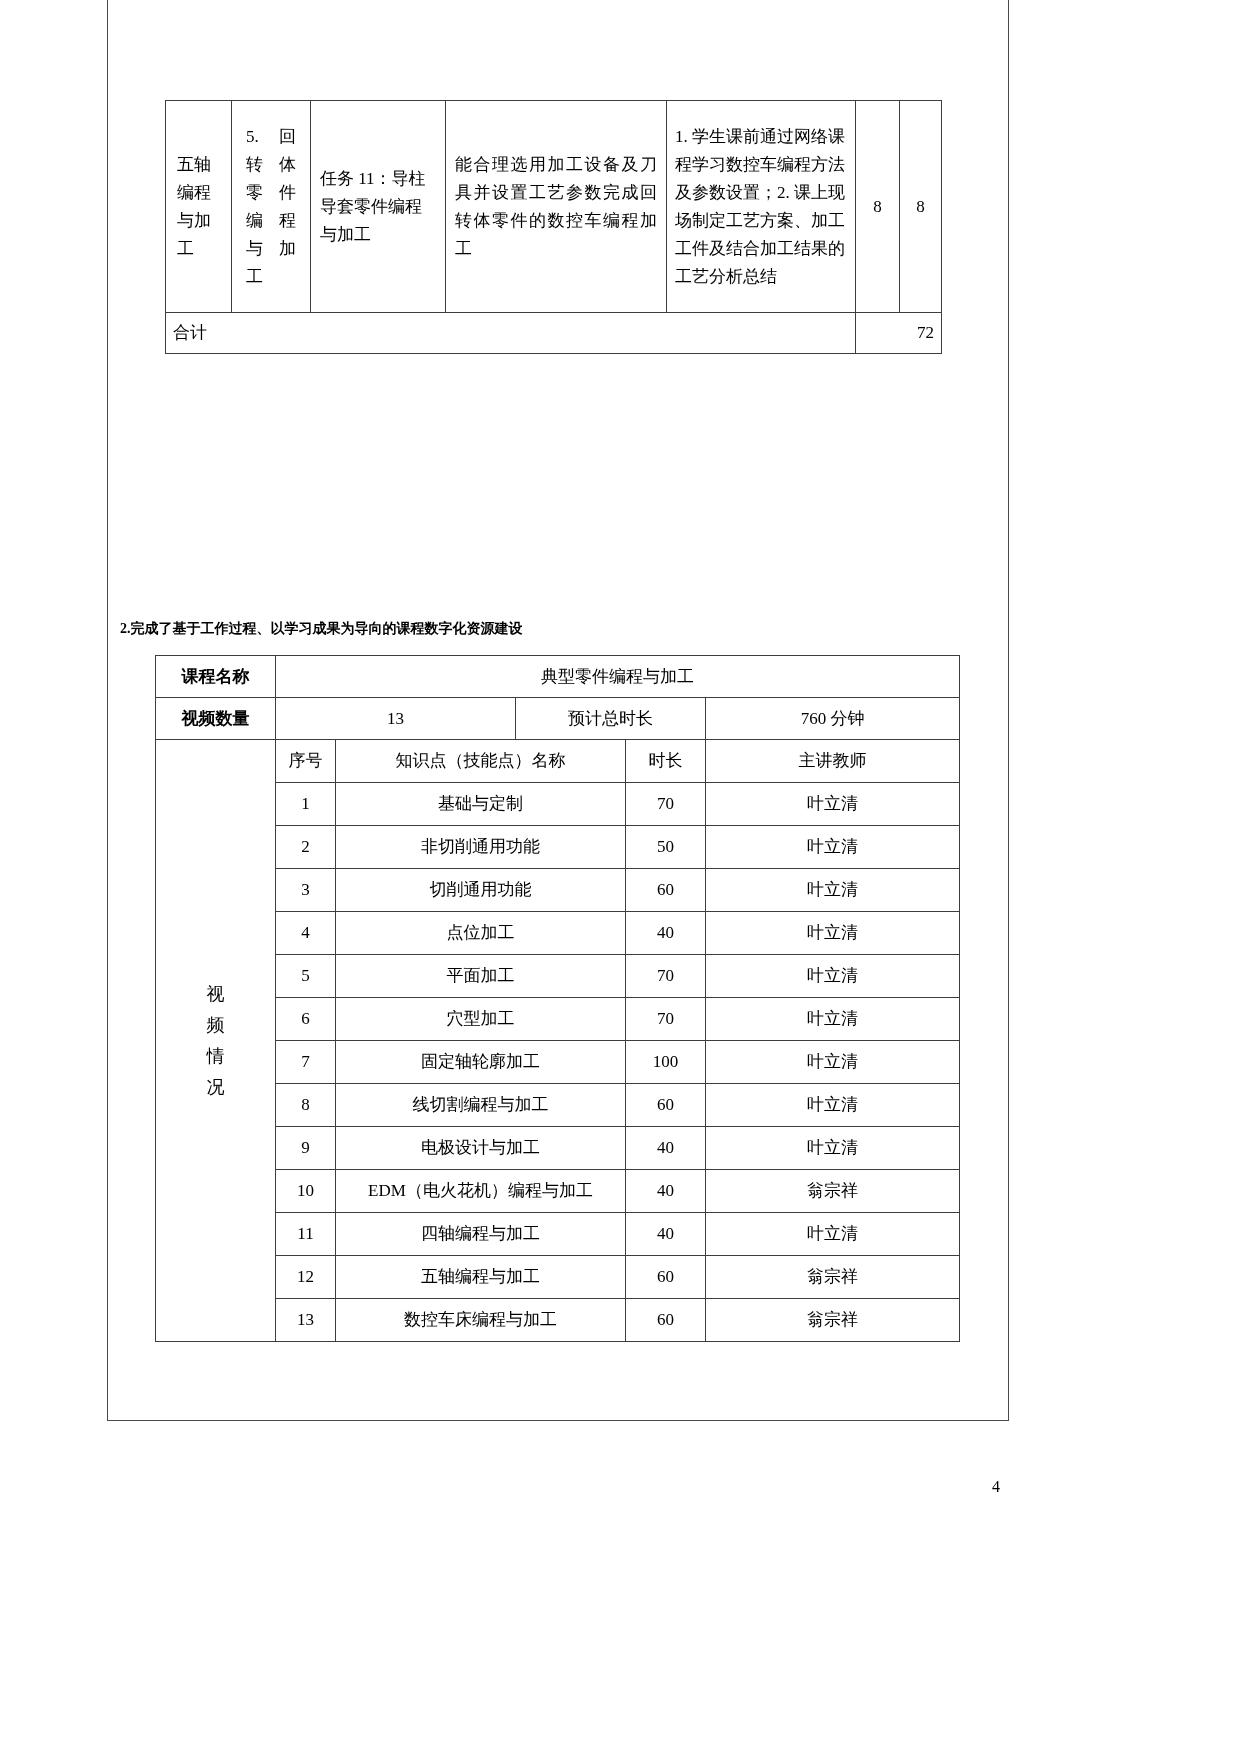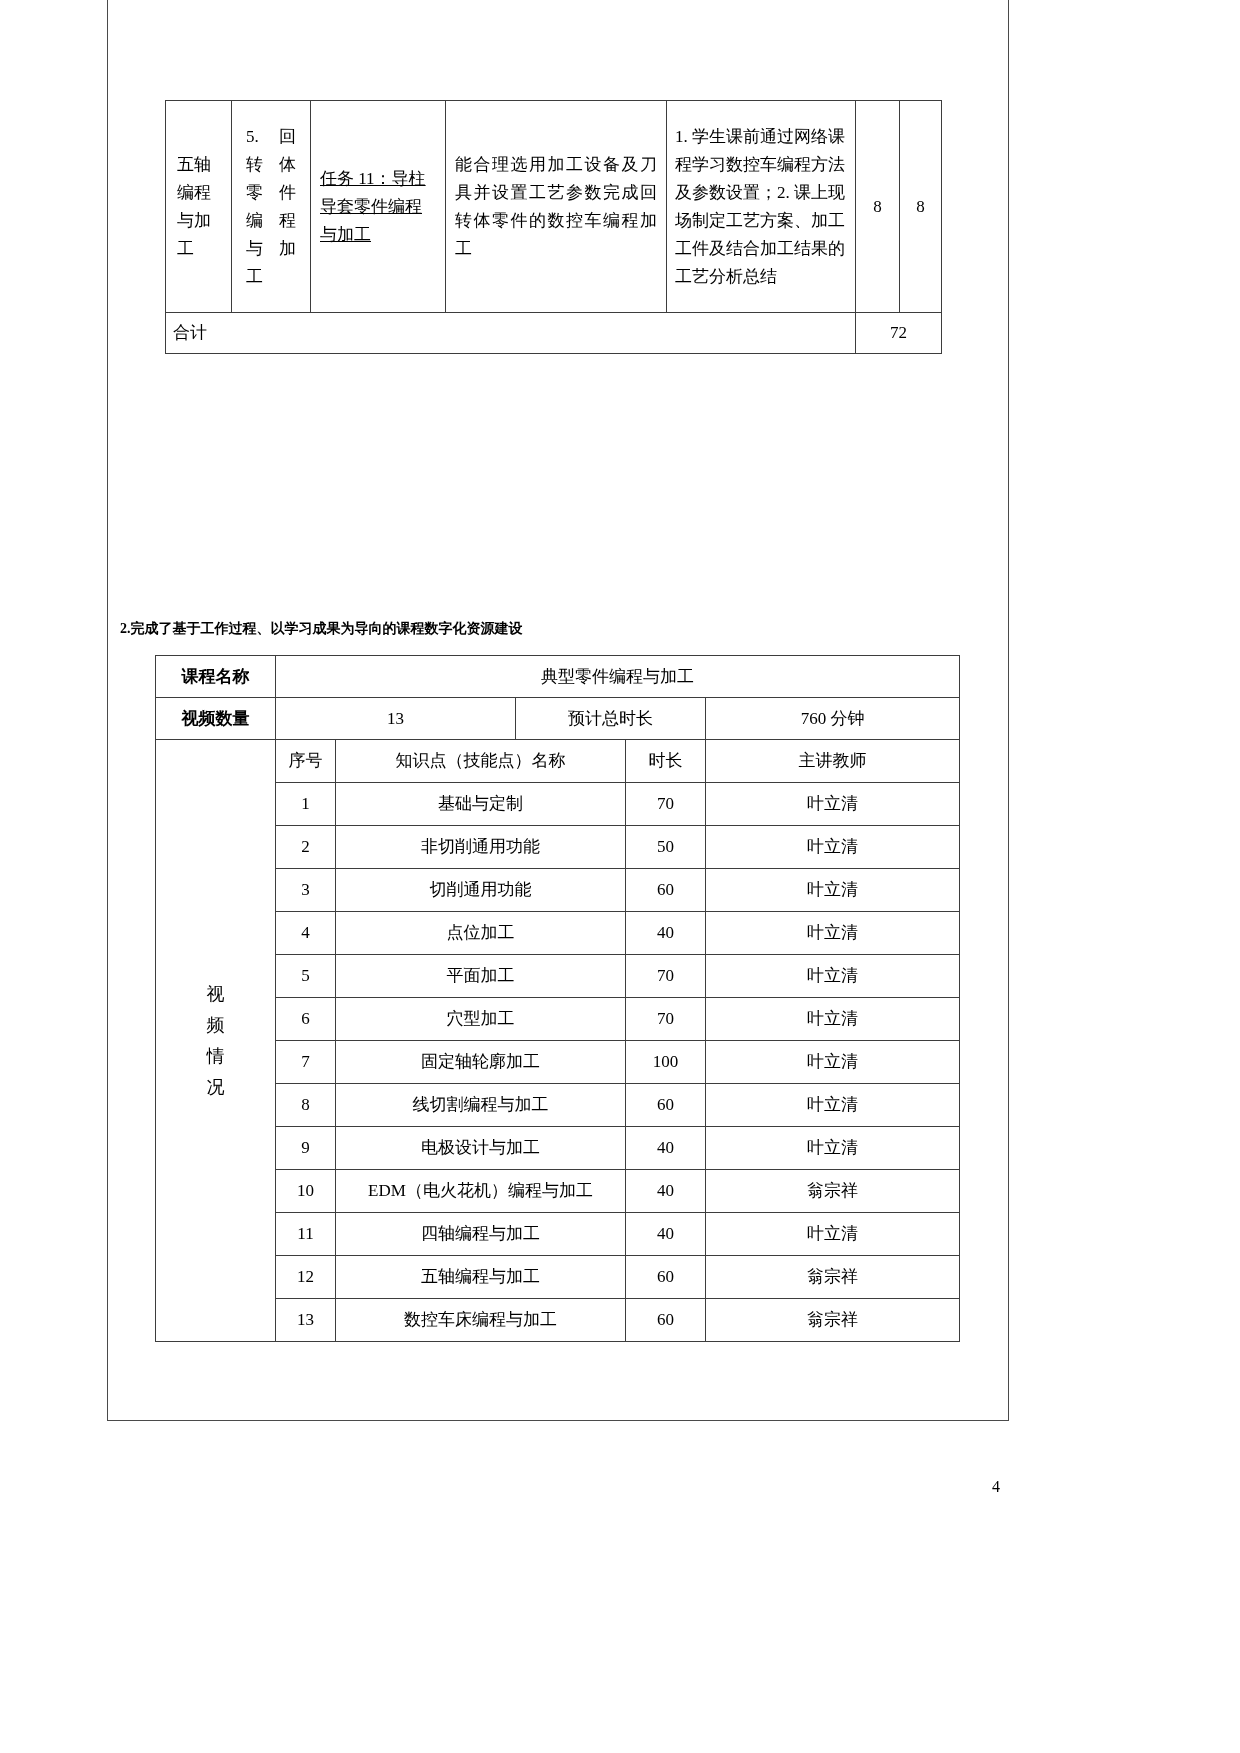--- a/index.html
+++ b/index.html
@@ -17,26 +17,26 @@
   }
 
   table { border-collapse: collapse; table-layout: fixed; position: absolute; background: #fff; }
   td { border: 1px solid #3d3d3d; font-size: 17px; vertical-align: middle; word-break: break-all; }
 
   
   .t1 { left: 165px; top: 100px; width: 776px; }
   .t1 td { line-height: 28px; padding: 6px 7px; }
   .t1 .c-mod  { padding: 6px 11px; text-align: left; }
   .t1 .c-proj { padding: 6px 14px; text-align: justify; text-align-last: justify; }
-  .t1 .c-task { text-align: left; padding: 6px 9px; text-decoration: underline; }
+  .t1 .c-task { text-align: left; padding: 6px 9px; }
   .t1 .c-goal { text-align: justify; padding: 6px 9px; }
   .t1 .c-meth { text-align: left; padding: 13px 8px; }
   .t1 .c-h    { text-align: center; }
   .t1 .total-label { height: 40px; }
-  .t1 .total-value { text-align: center; }
+  .t1 .total-value { text-align: right; }
 
   
   .heading {
     position: absolute; left: 120px;
     font-size: 14px; font-weight: bold; line-height: 24px;
     white-space: nowrap;
   }
   .h2 { top: 617px; }
   .h3 { top: 1392px; }
 

